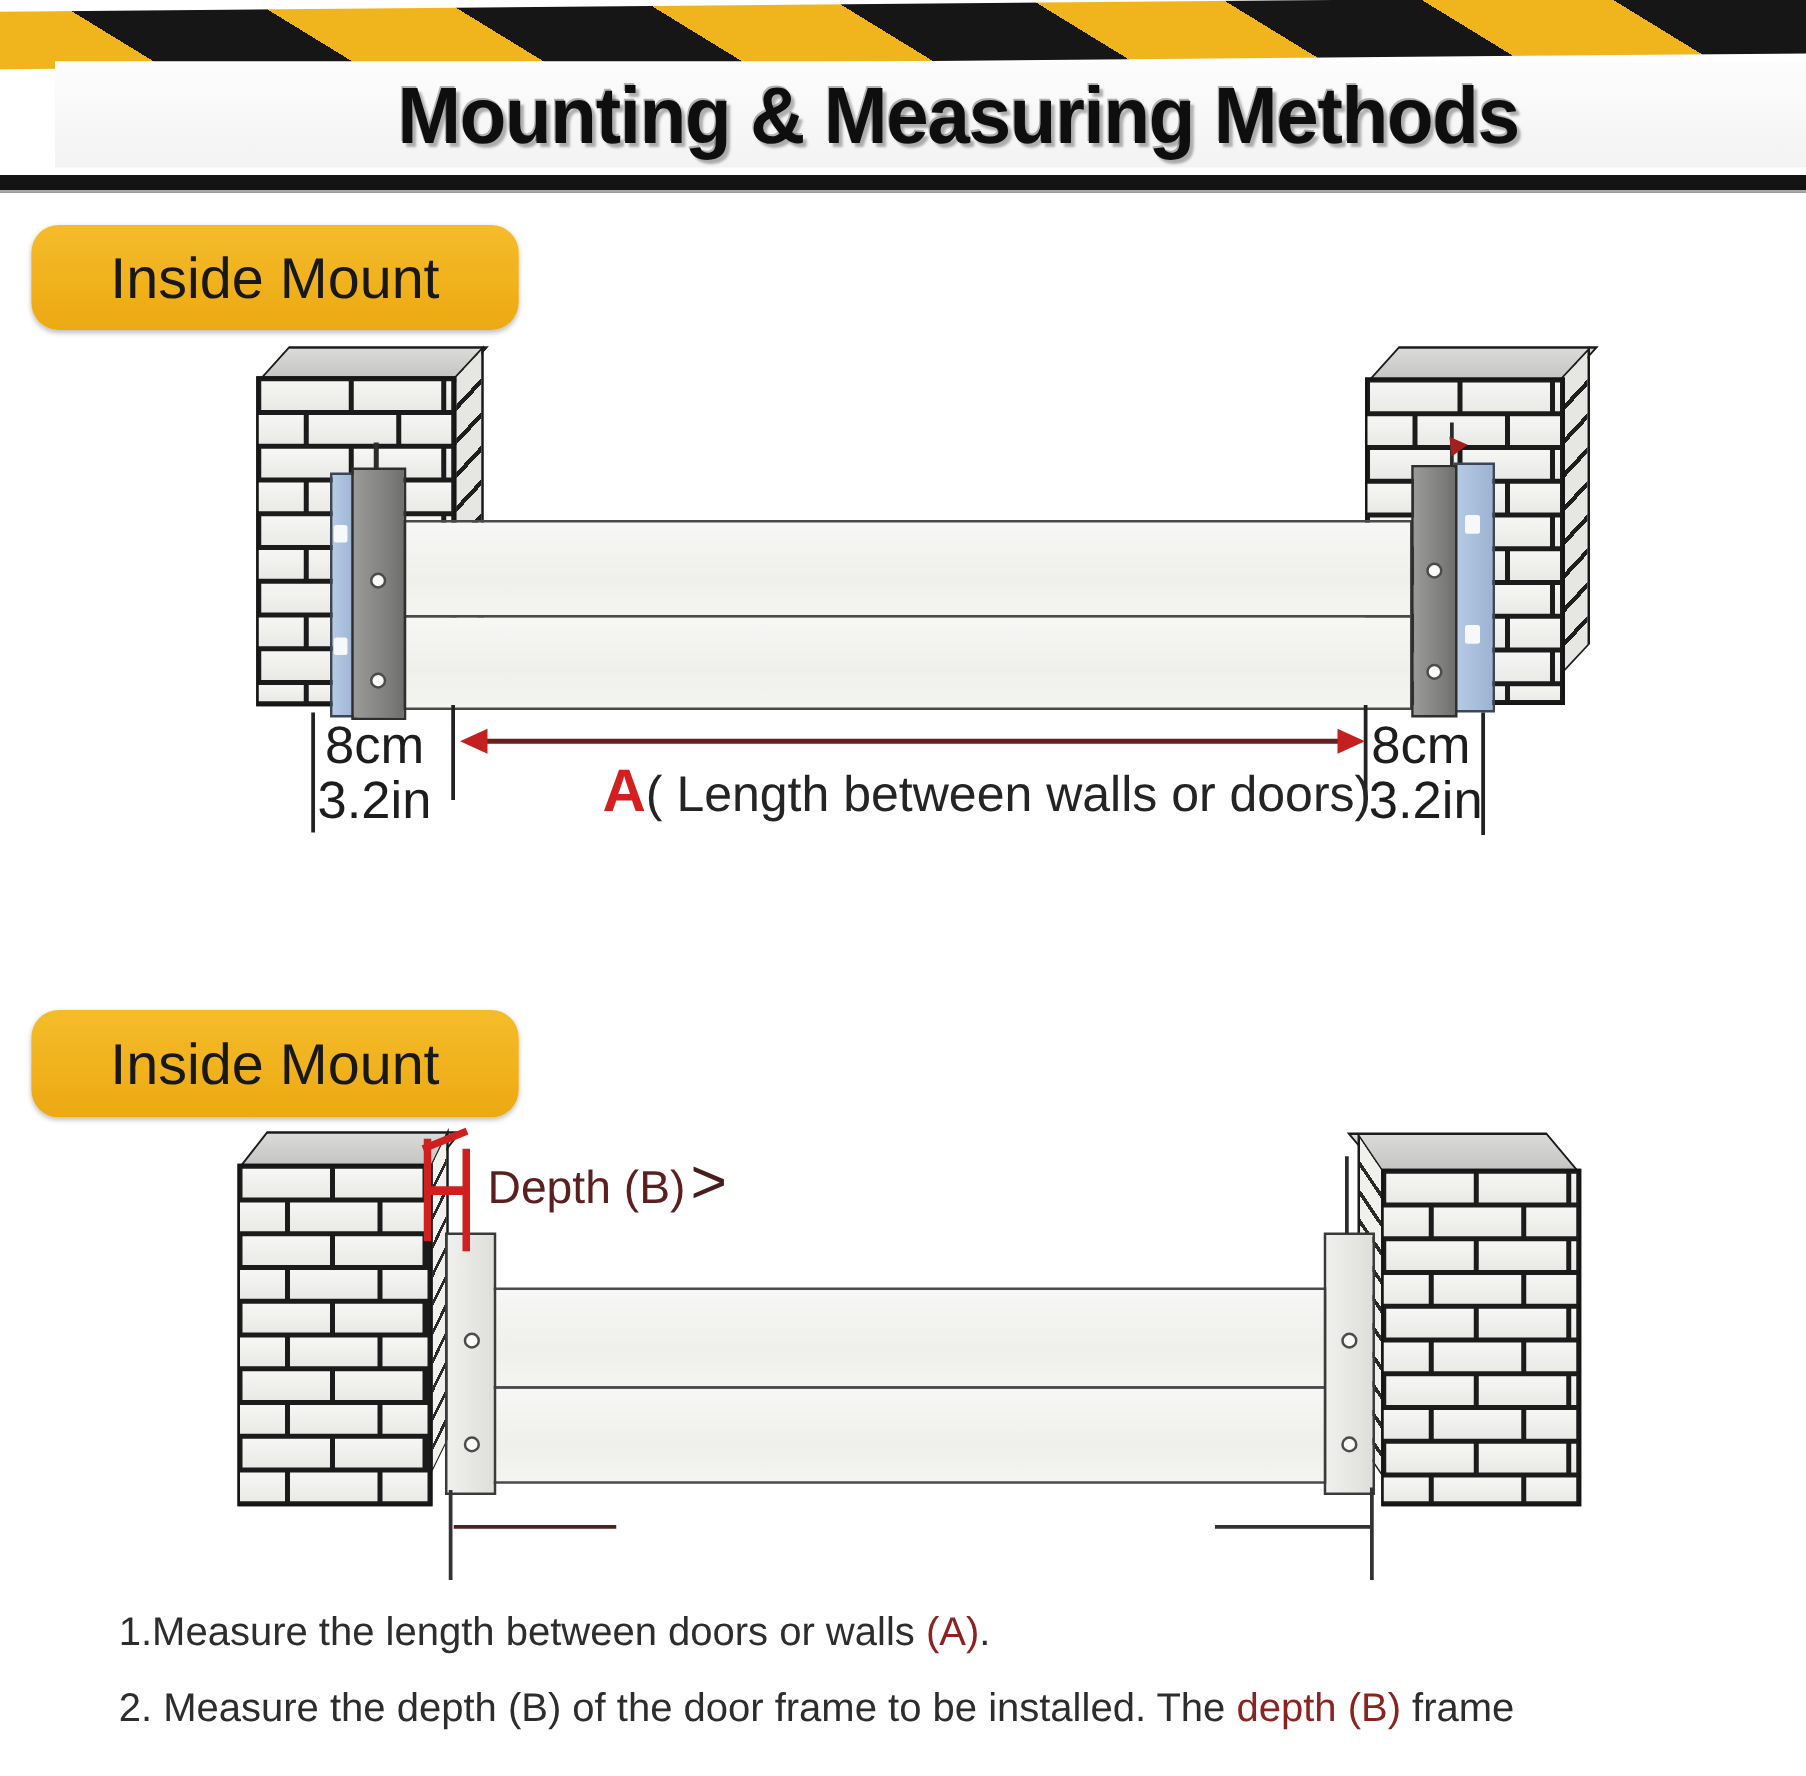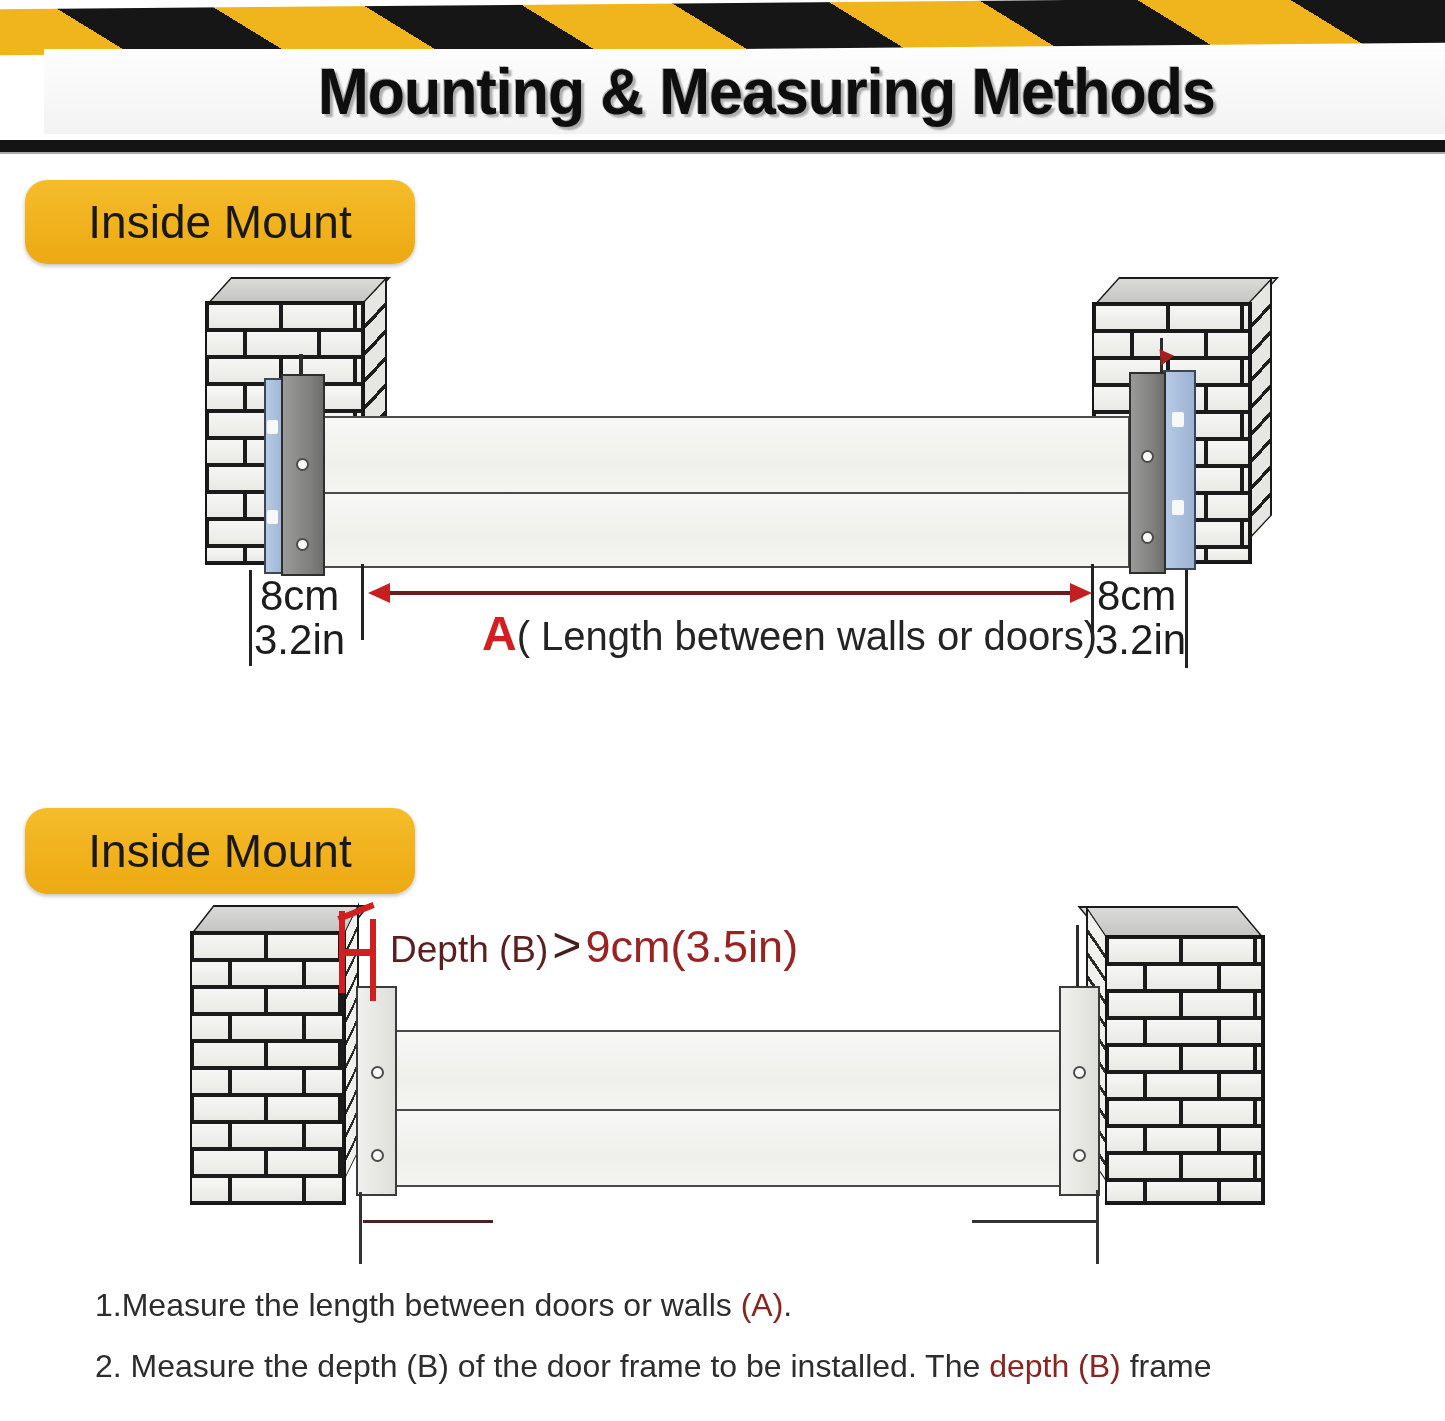--- a/index.html
+++ b/index.html
@@ -277,21 +277,20 @@
   <div class="red-marker" style="left:337px; top:901px; width:44px; height:100px;">
     <div style="left:0; top:8px; width:38px; height:6px; transform:rotate(-22deg);"></div>
     <div style="left:2px; top:10px; width:6px; height:82px;"></div>
     <div style="left:33px; top:18px; width:6px; height:82px;"></div>
     <div style="left:4px; top:48px; width:33px; height:7px;"></div>
   </div>
 
   <div class="depth-label" style="left:390px; top:916px;">
     <span class="depth-word">Depth (B) </span>
     <span class="depth-gt">&gt;</span>
-    <span class="depth-val">9cm(3.5in)</span>
   </div>
 
   <div class="baffle" style="left:392px; top:1030px; width:670px; height:157px;">
     <div class="panel" style="top:0; height:81px;"></div>
     <div class="panel" style="top:79px; height:78px;"></div>
   </div>
 
   <div class="channel-gray" style="left:356px; top:986px; width:37px; height:206px;"></div>
   <div class="screw" style="left:371px; top:1066px;"></div>
   <div class="screw" style="left:371px; top:1149px;"></div>

